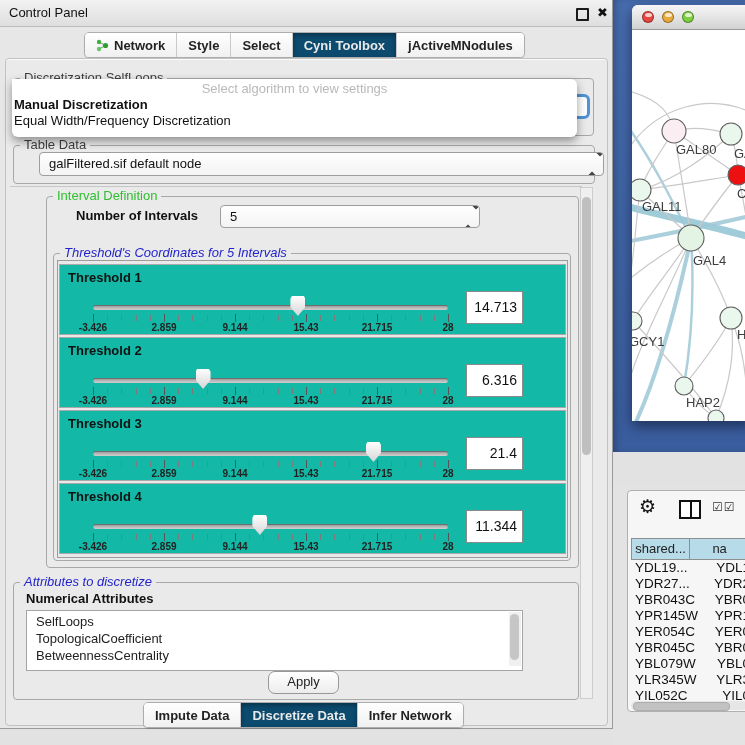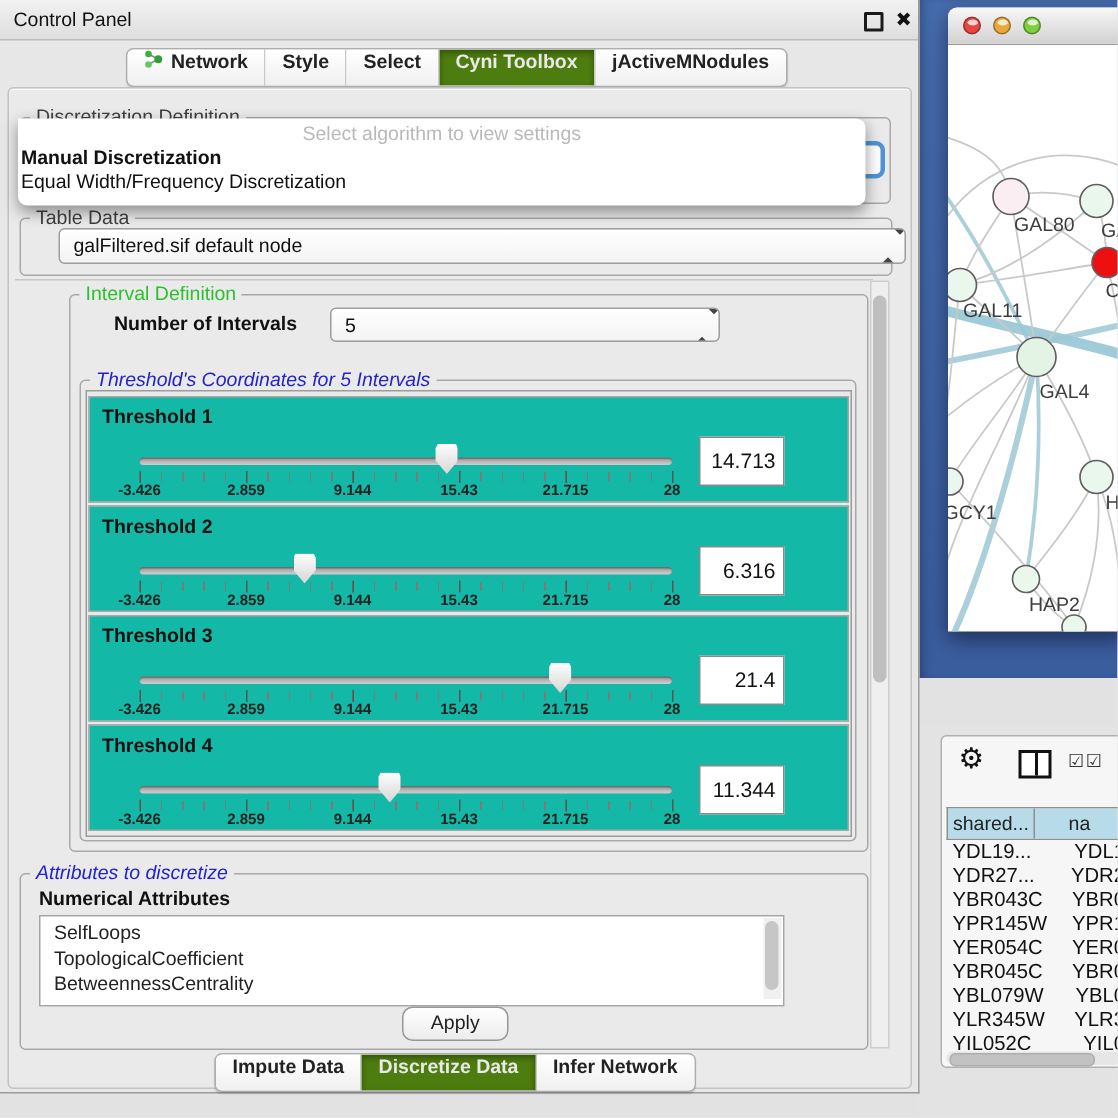--- a/index.html
+++ b/index.html
@@ -39,23 +39,23 @@
   .hscroll i{position:absolute;left:2px;top:1px;width:95px;height:7px;border-radius:4px;background:#c2c2c2;border:1px solid #adadad;}
 
   
   .cp-window{left:0;top:0;width:612px;height:728px;background:#e7e7e7;border-right:1px solid #9a9a9a;border-bottom:1px solid #9a9a9a;}
   .cp-titlebar{position:absolute;left:0;top:0;width:100%;height:26px;background:linear-gradient(#f2f2f2,#dedede);border-bottom:1px solid #bdbdbd;}
   .cp-title{position:absolute;left:9px;top:5px;color:#111;}
   .float-icon{position:absolute;left:576px;top:8px;width:9px;height:9px;border:2px solid #1a1a1a;border-radius:1px;}
   .close-icon{position:absolute;left:597px;top:5px;font-weight:bold;font-size:13px;color:#111;}
 
   .tabbar{position:absolute;display:flex;height:24px;background:#fdfdfd;border:1px solid #adadad;border-radius:5px;overflow:hidden;box-shadow:0 1px 1px rgba(0,0,0,.15);}
-  .tab{display:flex;align-items:flex-start;gap:5px;padding:0 11px;font-weight:bold;color:#222;background:linear-gradient(#ffffff,#f0f0f0);border-right:1px solid #c9c9c9;white-space:nowrap;}
+  .tab{display:flex;align-items:center;gap:5px;padding:0 11px;font-weight:bold;color:#222;background:linear-gradient(#ffffff,#f0f0f0);border-right:1px solid #c9c9c9;white-space:nowrap;}
   .tab:last-child{border-right:none;}
-  .tab.selected{background:#4d7c0f;color:#e9e9e9;box-shadow:inset 0 2px 4px rgba(0,0,0,.35);}
+  .tab.selected{background:#0c4a6e;color:#e9e9e9;box-shadow:inset 0 2px 4px rgba(0,0,0,.35);}
 
   .main-panel{left:5px;top:58px;width:603px;height:668px;background:#eaeaea;border:1px solid #c2c2c2;border-radius:4px;box-shadow:inset 0 1px 0 #fbfbfb;box-sizing:border-box;}
 
   .group{position:absolute;border:1px solid #a8a8a8;border-radius:4px;}
   .group-title{position:absolute;top:-9px;left:6px;background:#eaeaea;padding:0 4px;white-space:nowrap;}
   .g-green{color:#2ebf2e;}
   .g-blue{color:#2323cc;font-style:italic;}
   .g-dark{color:#3f3f3f;}
 
   .combo{position:absolute;background:linear-gradient(#ffffff,#f3f3f3);border:1px solid #9e9e9e;border-radius:4px;box-sizing:border-box;padding:3px 22px 0 9px;color:#111;white-space:nowrap;overflow:hidden;margin-left:16px;}
@@ -250,21 +250,21 @@
           <span>Cyni Toolbox</span>
         </div>
         <div class="tab">
           <span>jActiveMNodules</span>
         </div>
       </div>
 
     <div class="main-panel abs"></div>
 
     <div class="group" style="left:13px;top:78px;width:579px;height:56px;">
-      <span class="group-title g-dark">Discretization Definition</span>
+      <span class="group-title g-dark">Discretization SelfLoops</span>
     </div>
     <div class="abs focus-stub"></div>
 
     <div class="abs popup">
       <div class="prompt">Select algorithm to view settings</div>
       <div id="popup-opts">
           <div class="opt bold">Manual Discretization</div>
           <div class="opt">Equal Width/Frequency Discretization</div>
         </div>
     </div>

